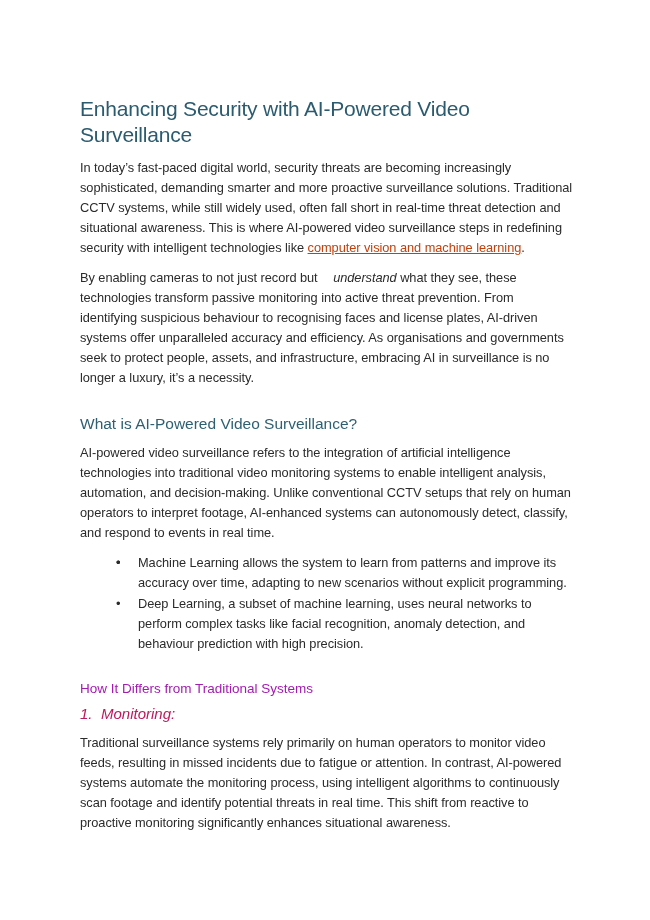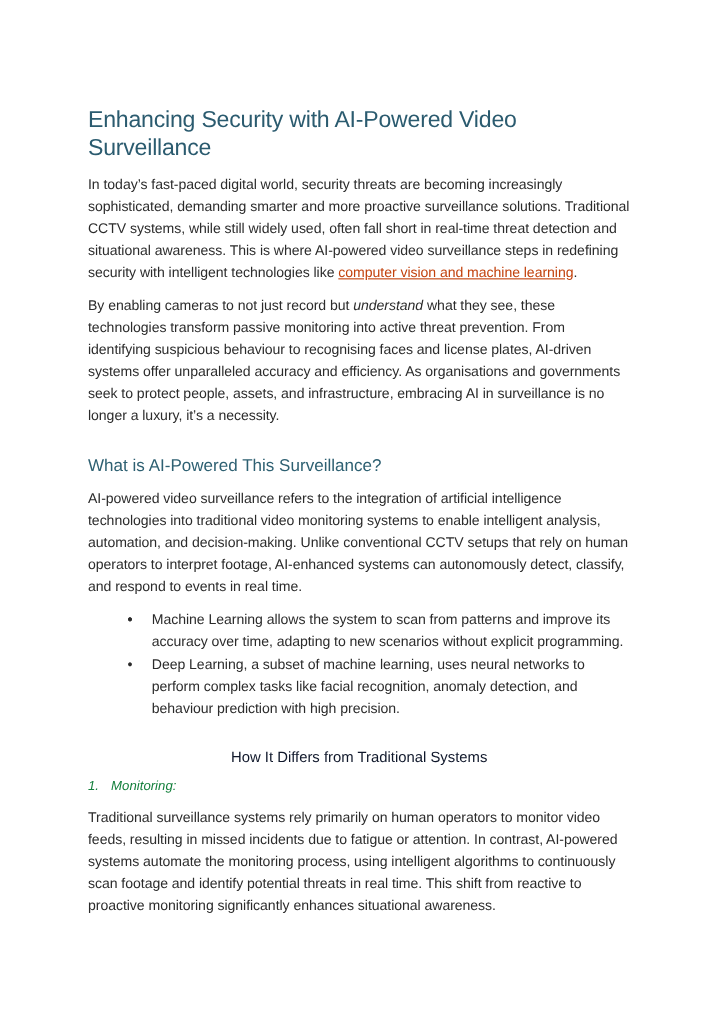--- a/index.html
+++ b/index.html
@@ -31,40 +31,40 @@
   }
   p.body-par {
     margin: 0 0 10px 0;
     font-size: 12.8px;
     line-height: 20px;
     letter-spacing: -0.05px;
     color: #2b2b2b;
   }
   p.body-par .it {
     font-style: italic;
+    margin-left: 12px;
   }
   a.doc-link {
     color: #c2410c;
     text-decoration: underline;
     cursor: pointer;
   }
   h2.sec-heading {
     margin: 26px 0 9px 0;
     font-size: 15.5px;
     line-height: 20px;
     font-weight: 400;
     color: #2e6072;
   }
   h3.sub-heading {
     margin: 26px 0 7px 0;
     font-size: 13.5px;
     line-height: 18px;
     font-weight: 400;
-    color: #0f172a;
-    text-align: center;
+    color: #a21caf;
   }
   ul.bullet-list {
     margin: 4px 0 0 0;
     padding: 0;
     list-style: none;
   }
   ul.bullet-list li {
     position: relative;
     padding-left: 58px;
     margin: 0 0 1px 0;
@@ -75,48 +75,48 @@
   }
   ul.bullet-list li .bullet-marker {
     position: absolute;
     left: 36px;
     top: 0;
     font-size: 13px;
     color: #2b2b2b;
   }
   p.numbered-item {
     margin: 0 0 10px 0;
-    font-size: 12px;
+    font-size: 15px;
     line-height: 18px;
     font-style: italic;
-    color: #15803d;
+    color: #be185d;
   }
   p.numbered-item .num {
     display: inline-block;
     width: 21px;
   }
 </style>
 </head>
 <body>
 
 <div class="page">
 
   <h1 class="doc-title">Enhancing Security with AI-Powered Video Surveillance</h1>
 
   <p class="body-par"><span>In today’s fast-paced digital world, security threats are becoming increasingly sophisticated, demanding smarter and more proactive surveillance solutions. Traditional CCTV systems, while still widely used, often fall short in real-time threat detection and situational awareness. This is where AI-powered video surveillance steps in redefining security with intelligent technologies like </span><a class="doc-link">computer vision and machine learning</a><span>.</span></p>
 
   <p class="body-par"><span>By enabling cameras to not just record but </span><span class="it">understand</span><span> what they see, these technologies transform passive monitoring into active threat prevention. From identifying suspicious behaviour to recognising faces and license plates, AI-driven systems offer unparalleled accuracy and efficiency. As organisations and governments seek to protect people, assets, and infrastructure, embracing AI in surveillance is no longer a luxury, it’s a necessity.</span></p>
 
-  <h2 class="sec-heading">What is AI-Powered This Surveillance?</h2>
+  <h2 class="sec-heading">What is AI-Powered Video Surveillance?</h2>
 
   <p class="body-par">AI-powered video surveillance refers to the integration of artificial intelligence technologies into traditional video monitoring systems to enable intelligent analysis, automation, and decision-making. Unlike conventional CCTV setups that rely on human operators to interpret footage, AI-enhanced systems can autonomously detect, classify, and respond to events in real time.</p>
 
   <ul class="bullet-list">
     <li><span class="bullet-marker">•</span></li>
-    <li><span class="bullet-marker">•</span><span>Machine Learning allows the system to scan from patterns and improve its accuracy over time, adapting to new scenarios without explicit programming.</span></li>
+    <li><span class="bullet-marker">•</span><span>Machine Learning allows the system to learn from patterns and improve its accuracy over time, adapting to new scenarios without explicit programming.</span></li>
     <li><span class="bullet-marker">•</span><span>Deep Learning, a subset of machine learning, uses neural networks to perform complex tasks like facial recognition, anomaly detection, and behaviour prediction with high precision.</span></li>
   </ul>
 
   <h3 class="sub-heading">How It Differs from Traditional Systems</h3>
 
   <p class="numbered-item"><span class="num">1.</span><span>Monitoring:</span></p>
 
   <p class="body-par">Traditional surveillance systems rely primarily on human operators to monitor video feeds, resulting in missed incidents due to fatigue or attention. In contrast, AI-powered systems automate the monitoring process, using intelligent algorithms to continuously scan footage and identify potential threats in real time. This shift from reactive to proactive monitoring significantly enhances situational awareness.</p>
 
 </div>

